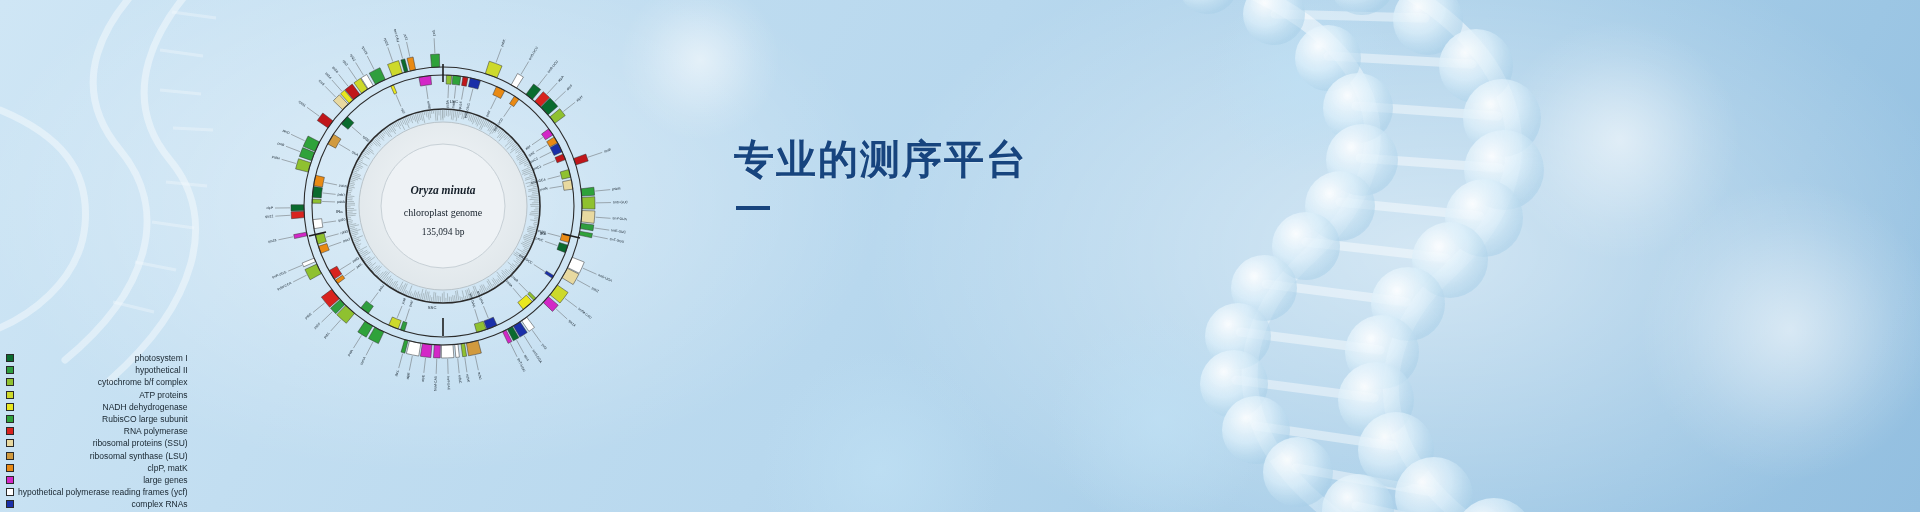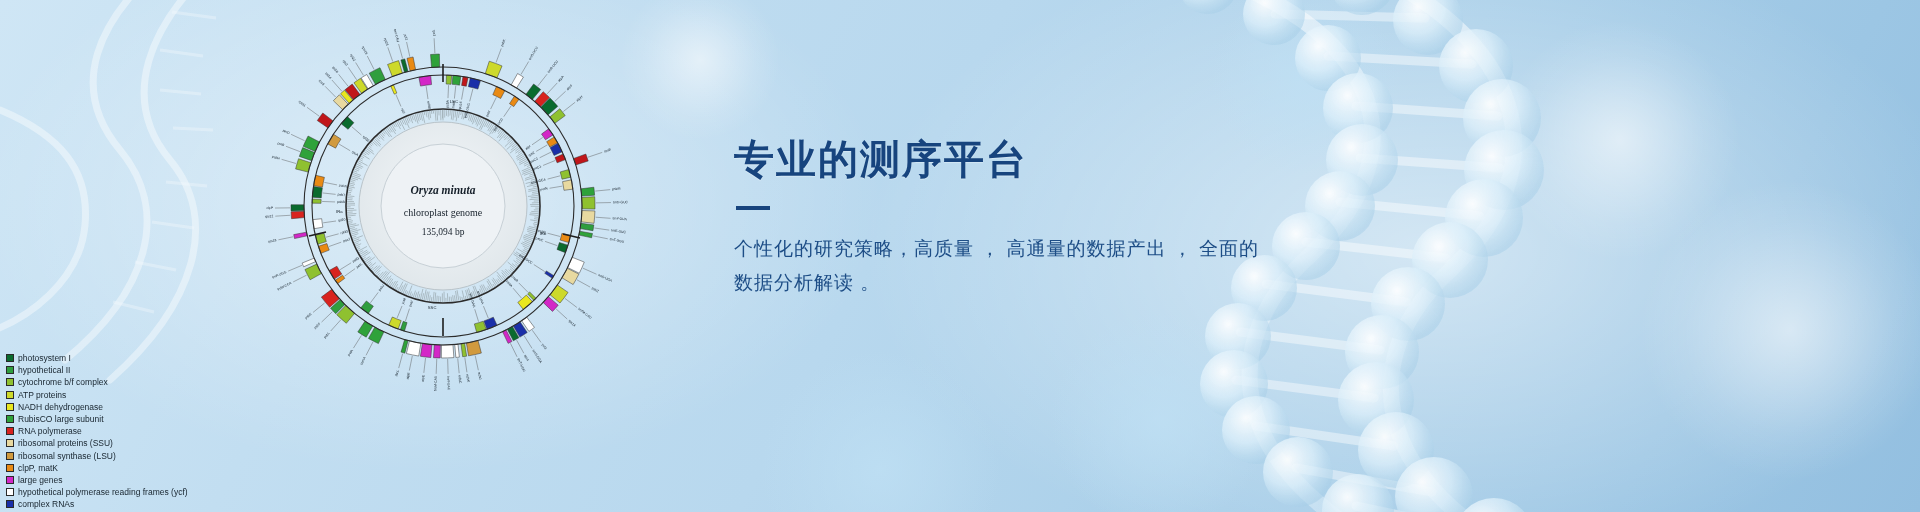--- a/index.html
+++ b/index.html
@@ -31,21 +31,21 @@
   }
   #genome-map svg { display: block; }
 
   
   #legend {
     position: absolute; left: 6px; top: 352px;
     font-size: 8.5px; line-height: 12.2px;
     color: #17242e;
     letter-spacing: 0px;
   }
-  .legend-row { display: flex; align-items: center; height: 12.2px; white-space: nowrap; }
+  .legend-row { display: flex; align-items: center; height: 12.2px; white-space: nowrap; justify-content: space-between; }
   .legend-swatch {
     width: 8px; height: 8px;
     border: 1px solid #2a2a2a;
     margin-right: 4px;
     flex: 0 0 auto;
   }
 
   
   #copy { position: absolute; left: 734px; top: 136px; width: 700px; }
   #headline {
@@ -862,16 +862,15 @@
         <span>complex RNAs</span>
       </div>
       <div class="legend-row">
         <span>ribosomal RNAs</span>
       </div>
     </div>
 
   <div id="copy">
     <h1 id="headline">专业的测序平台</h1>
     <div id="rule"></div>
-    <p id="subcopy">个性化的研究策略，高质量 ， 高通量的数据产出 ， 全面的数据分析解读 。</p>
   </div>
 
 </div>
 
 </body></html>

